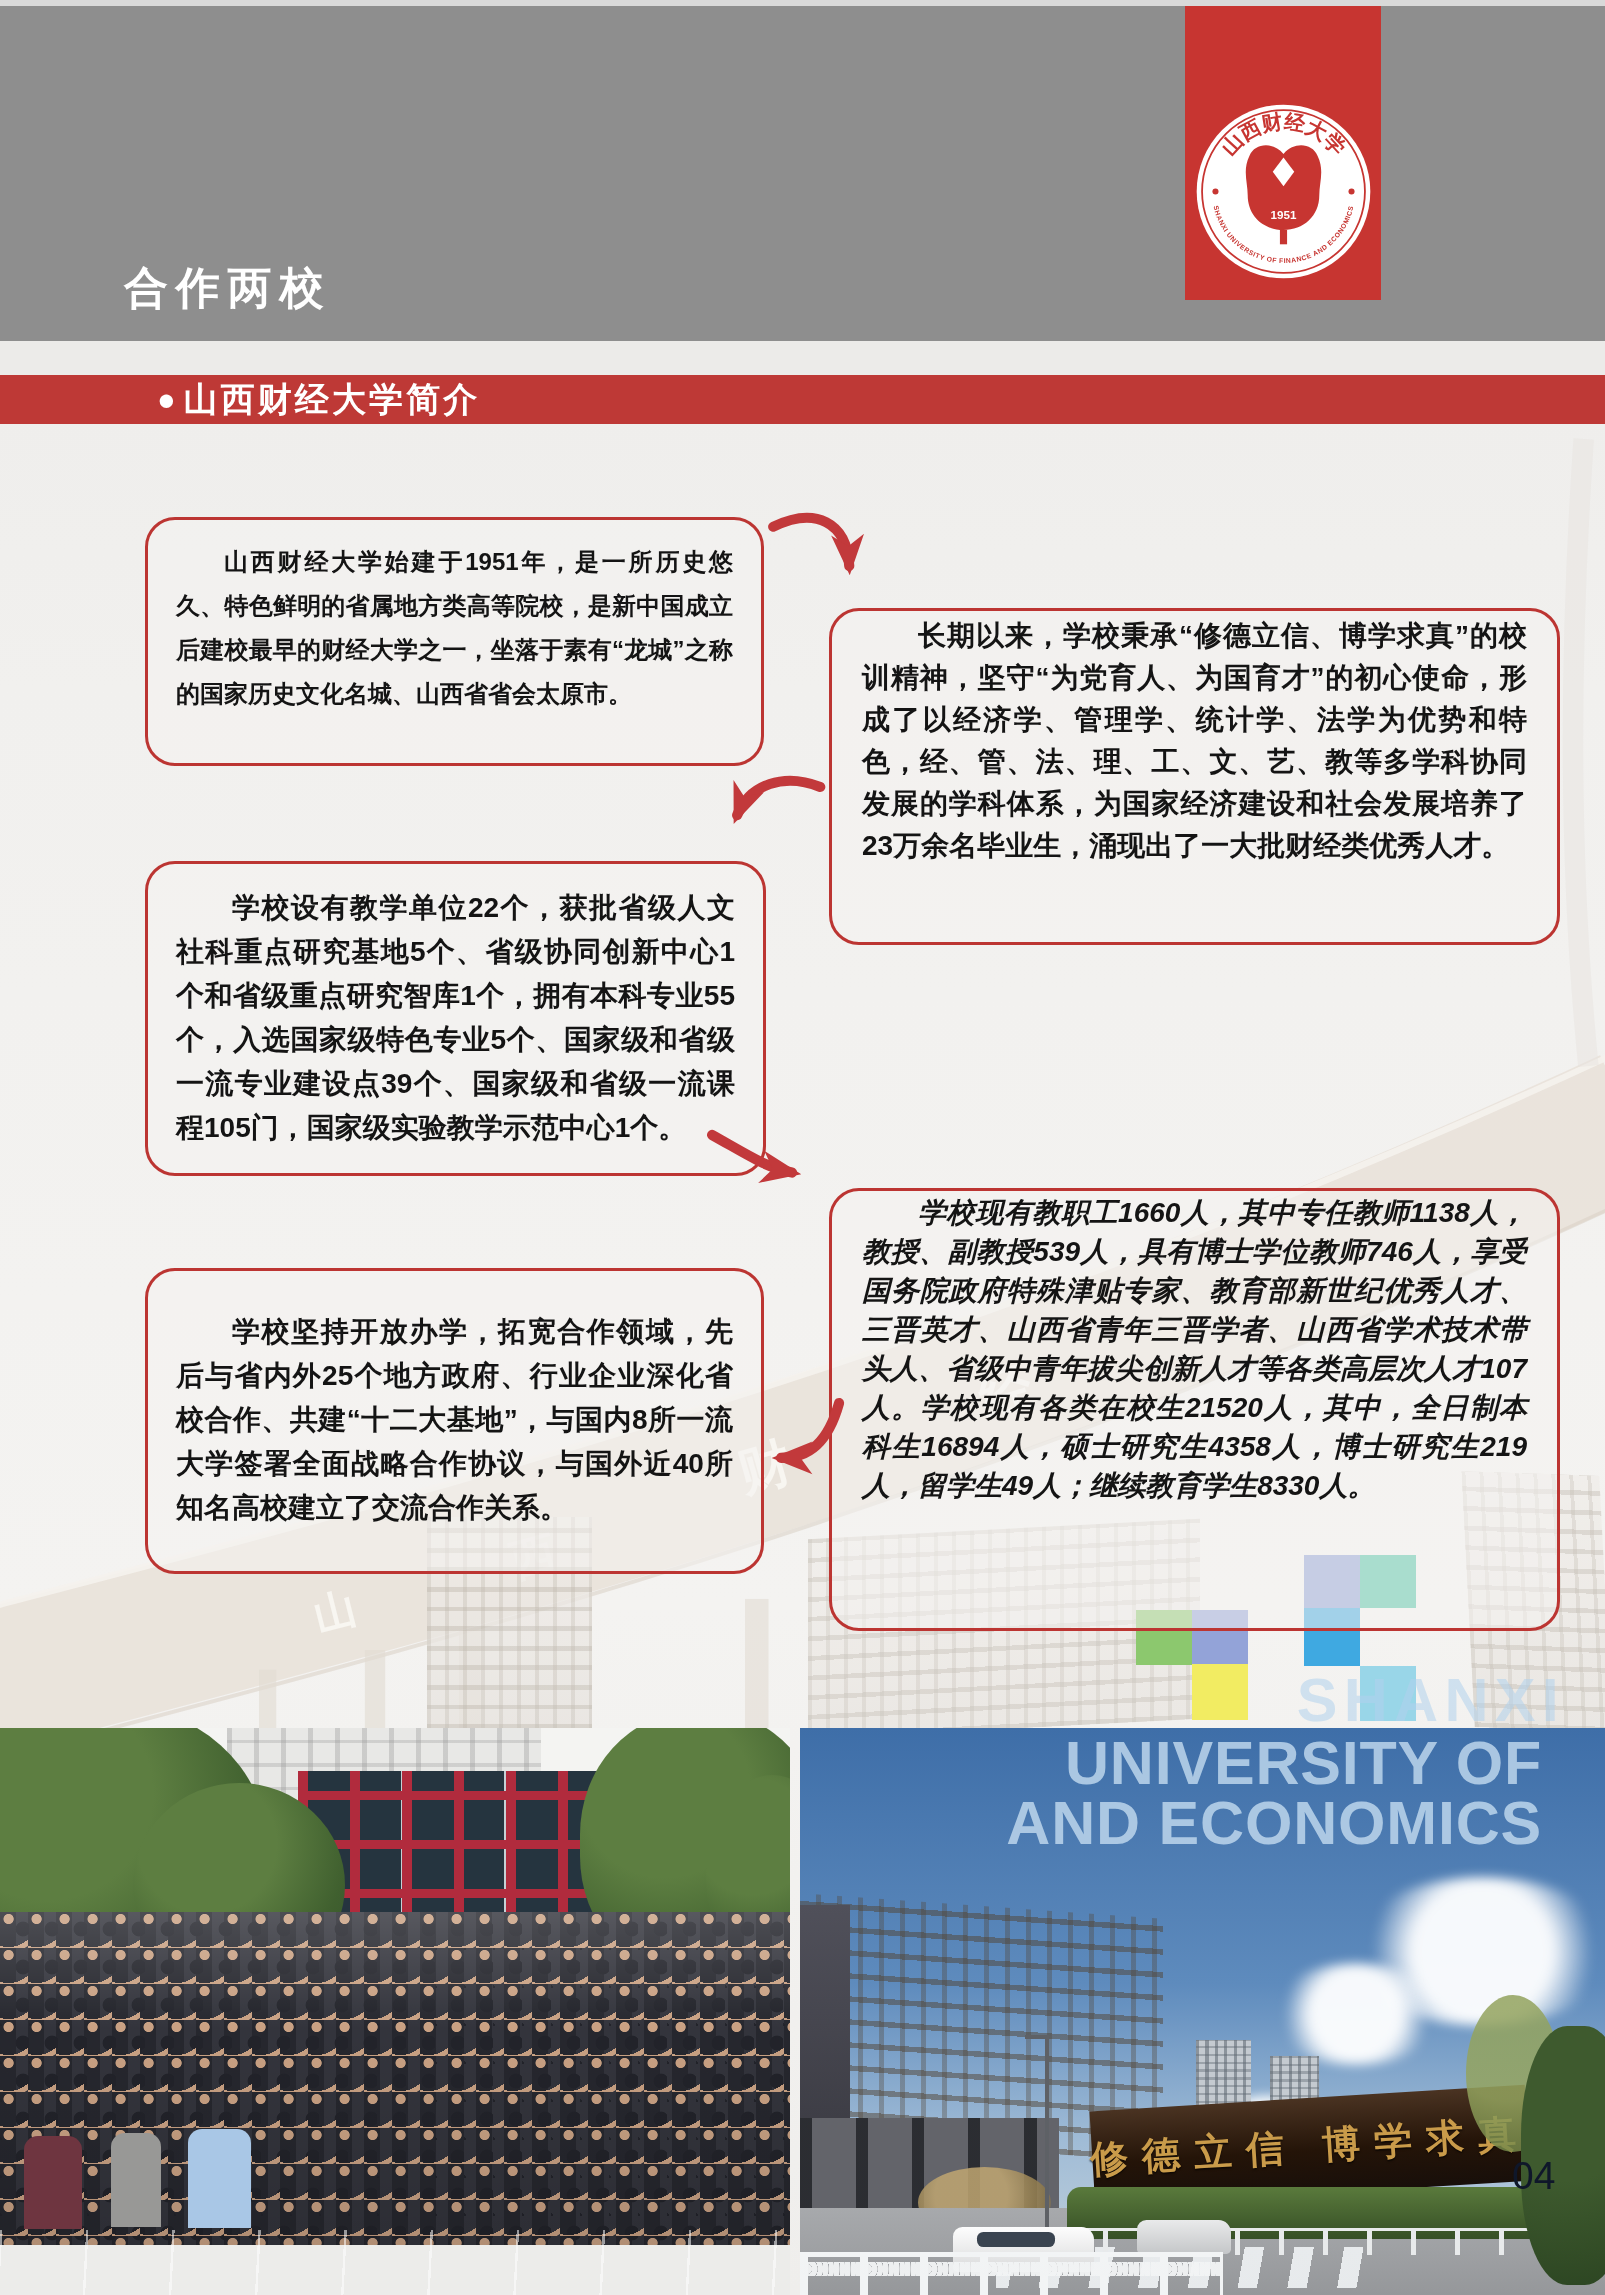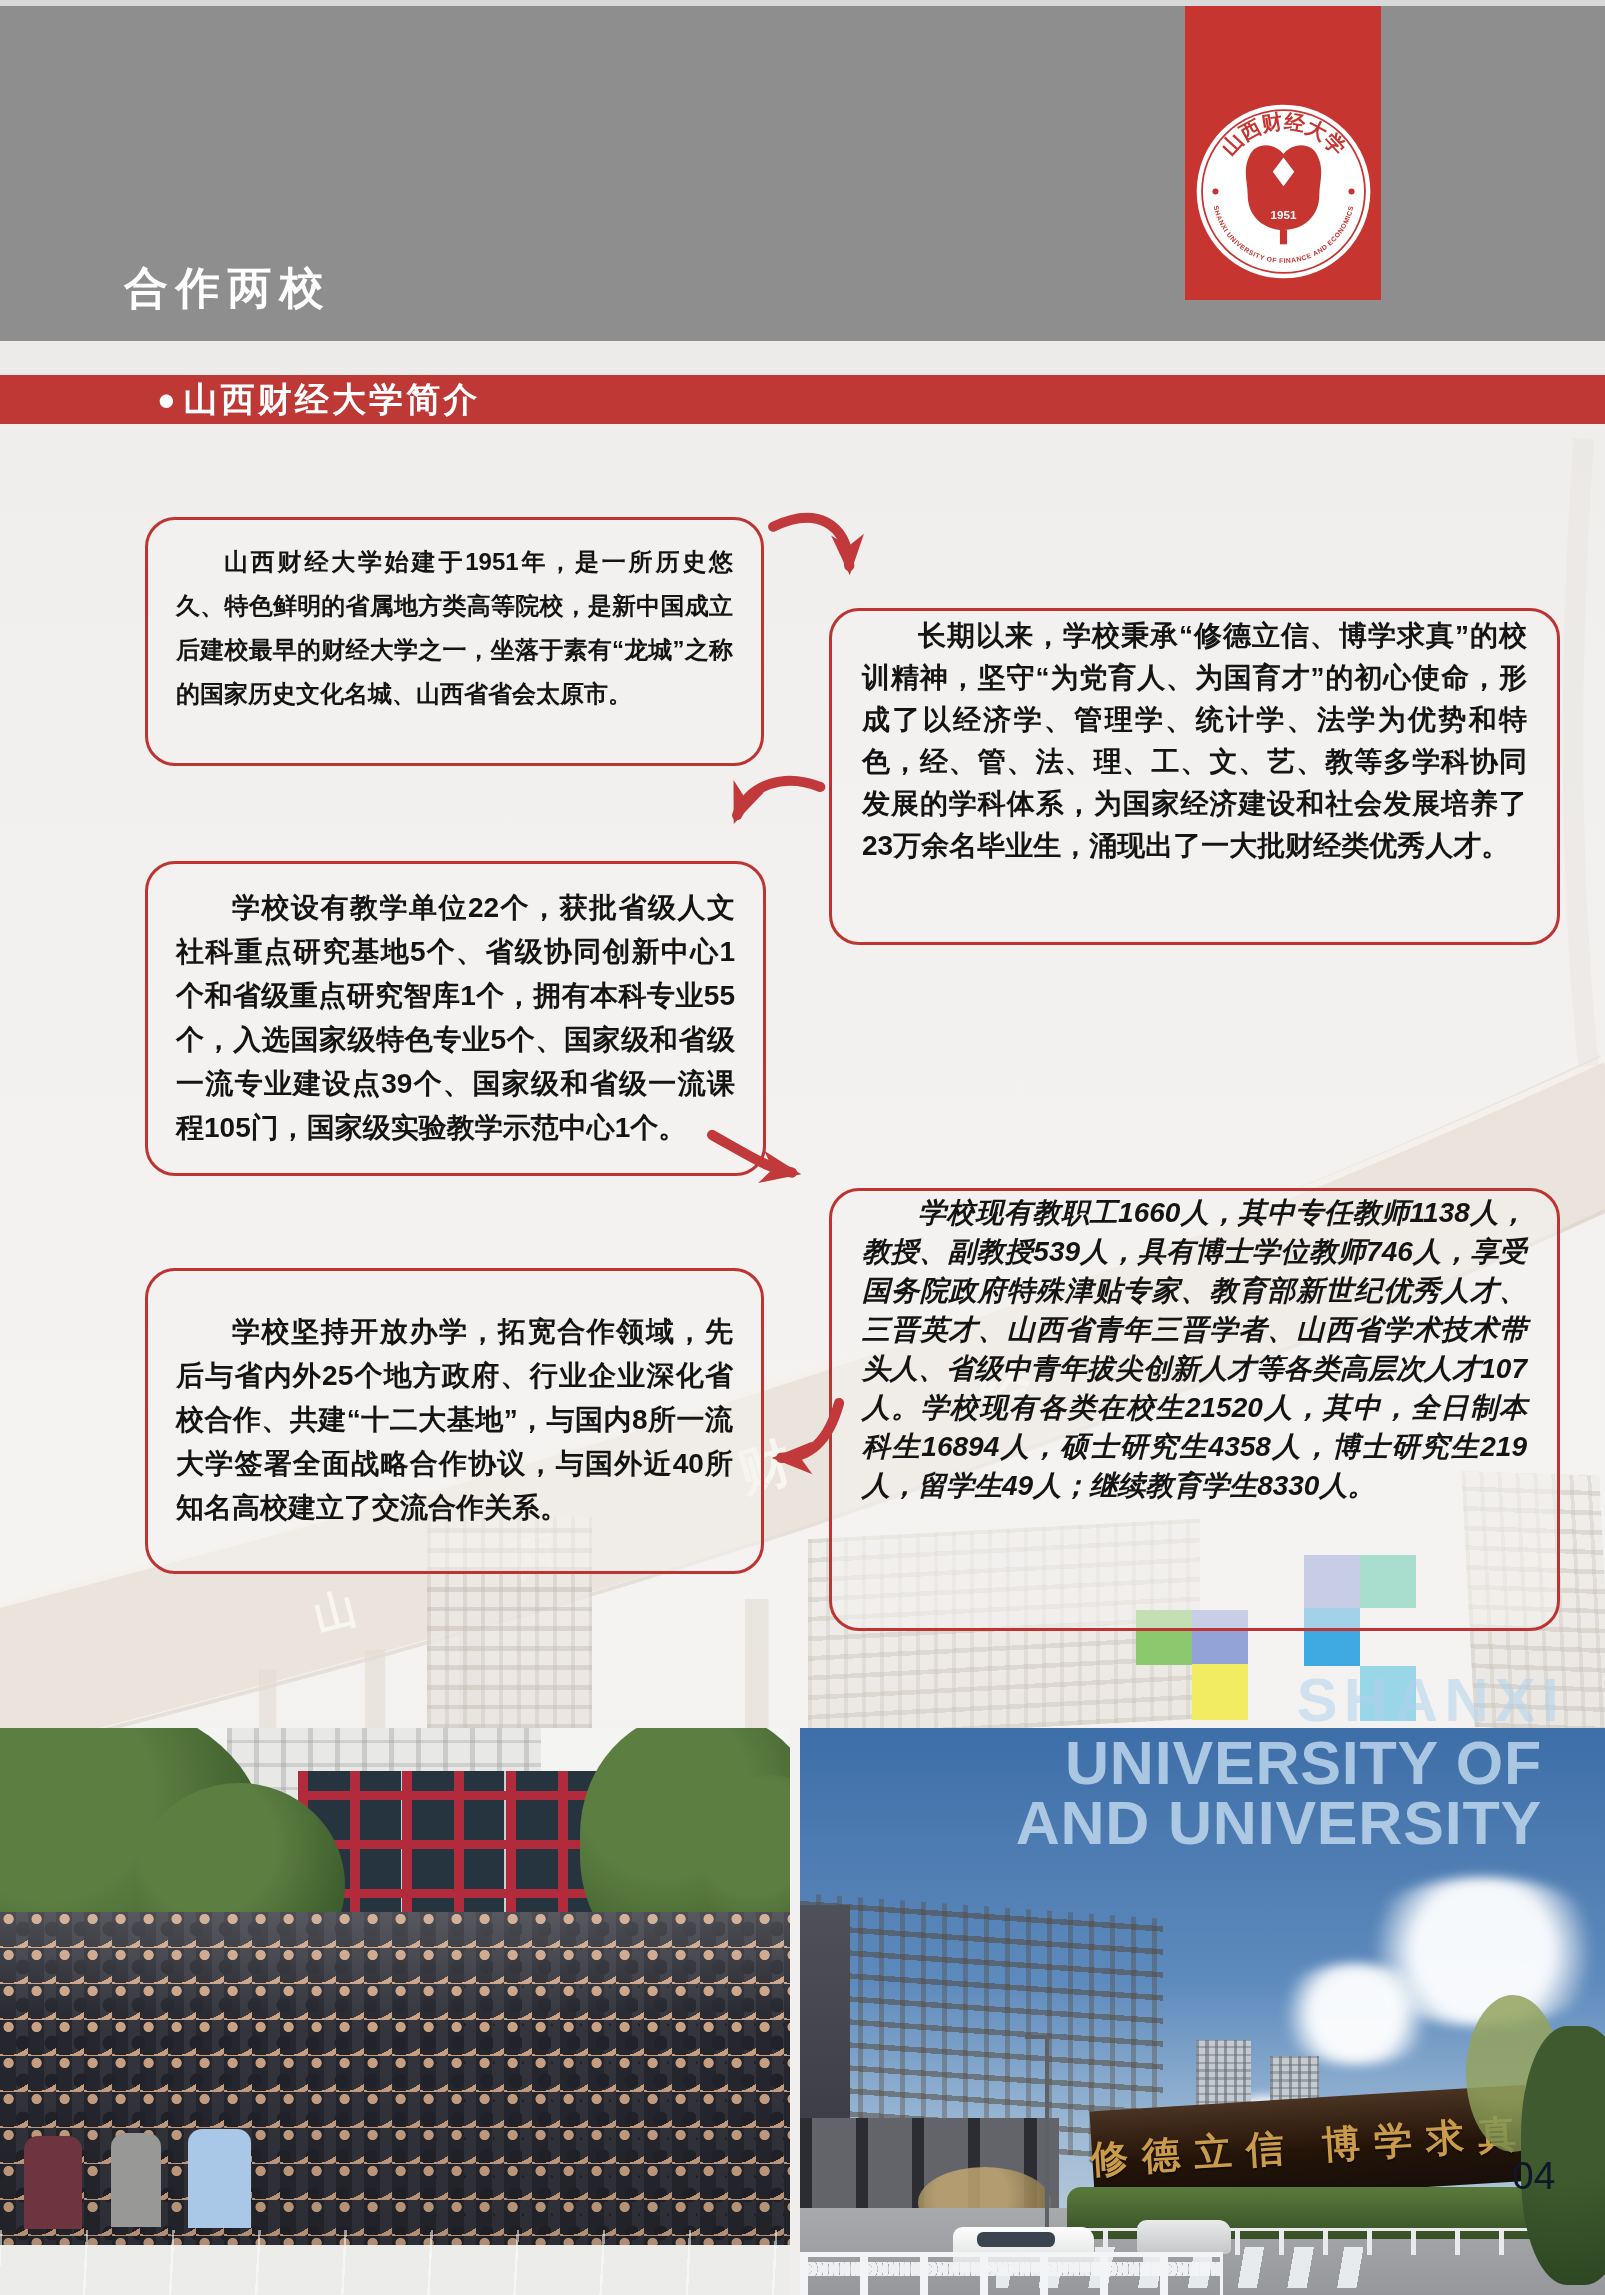--- a/index.html
+++ b/index.html
@@ -227,21 +227,21 @@
 <div class="sq" style="left: 1192px; top: 1610px; width: 56px; height: 55px; background: rgb(147, 163, 216);"></div>
 <div class="sq" style="left: 1192px; top: 1664px; width: 56px; height: 56px; background: rgb(242, 236, 98);"></div>
 <div class="sq" style="left: 1304px; top: 1555px; width: 56px; height: 53px; background: rgb(143, 159, 214);"></div>
 <div class="sq" style="left: 1360px; top: 1555px; width: 56px; height: 53px; background: rgb(78, 196, 164);"></div>
 <div class="sq" style="left: 1304px; top: 1608px; width: 56px; height: 58px; background: rgb(63, 169, 225);"></div>
 <div class="sq" style="left: 1360px; top: 1666px; width: 56px; height: 55px; background: rgb(153, 214, 232);"></div>
 
 <div class="abs shanxi-faint">SHANXI</div>
 <div class="abs biglines">
   <div>UNIVERSITY OF</div>
-  <div>AND UNIVERSITY</div>
+  <div>AND ECONOMICS</div>
 </div>
 
 <div class="abs photo-left">
   <div class="lp-sky"></div>
   <div class="lp-white-bldg"></div>
   <div class="lp-red-bldg"></div>
   <div class="lp-tree t1"></div>
   <div class="lp-tree t2"></div>
   <div class="lp-tree t3"></div>
   <div class="lp-tree t4"></div>

